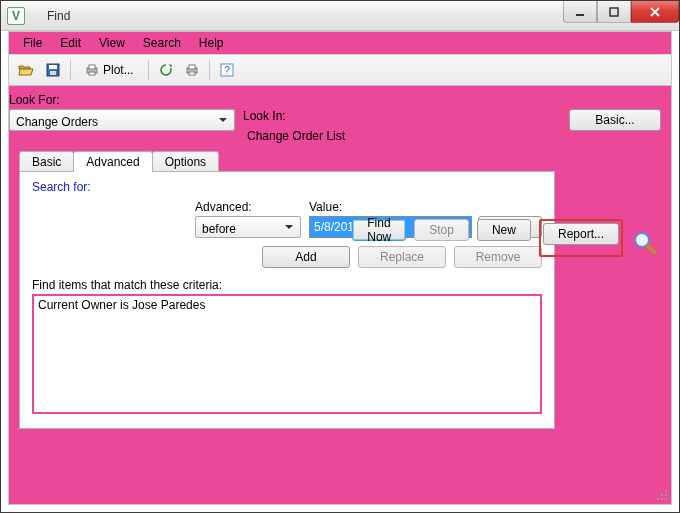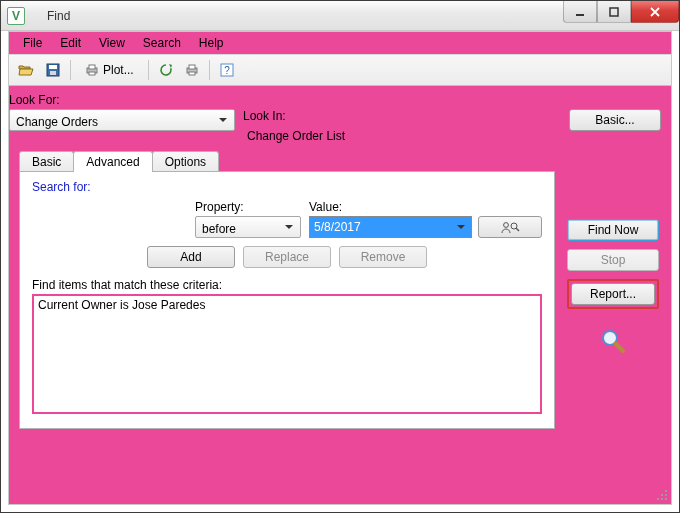--- a/index.html
+++ b/index.html
@@ -48,26 +48,26 @@
   .tabpanel .sectionlabel { color: #1722c8; margin-bottom: 6px; }
   .trio { display: flex; gap: 8px; }
   .col-property { width: 155px; }
   .col-condition { width: 106px; }
   .col-value { flex: 1; display:flex; gap:6px; }
   .ddate { flex:1; position:relative; }
   .ddate input { width: 100%; height: 22px; border: 1px solid #8a8a8a; padding: 0 18px 0 4px; font: inherit; background: #fff; }
   .ddate input.sel { background: #3399ff; color: #fff; }
   .ddate::after { content: ""; position: absolute; right: 7px; top: 50%; margin-top: -2px; border: 4px solid transparent; border-top-color: #333; pointer-events:none; }
   .iconbtn { width: 64px; }
-  .actrow { display:flex; justify-content:center; gap: 8px; margin-top: 8px; }
+  .actrow { display:flex; justify-content:flex-end; gap: 8px; margin-top: 8px; }
   .actrow .button { width: 88px; }
   .criteria-lbl { margin-top: 10px; }
   .criteria { border: 2px solid #ec4899; background: #fff; height: 120px; padding: 2px 4px; overflow:auto; }
   
-  .rightcol { position: absolute; right: 12px; top: 132px; width: 92px; display:flex; flex-direction:column; gap: 8px; justify-content: flex-end; }
+  .rightcol { position: absolute; right: 12px; top: 132px; width: 92px; display:flex; flex-direction:row; gap: 8px; justify-content: flex-end; }
   .report-frame { border: 2px solid #d23b36; padding: 2px; border-radius: 2px; }
   .mag-large { display:flex; justify-content:center; margin-top:10px; }
   
   .grip { position: absolute; right: 2px; bottom: 2px; width: 14px; height: 14px; }
   .grip svg { display:block; }
   
   .maincol { position: absolute; left: 10px; right: 116px; top: 6px; }
   .toprow { position:absolute; left:0; right:10px; top:6px; }
 </style>
 </head>
@@ -178,21 +178,21 @@
           <div class="tab">Basic</div>
           <div class="tab active">Advanced</div>
           <div class="tab">Options</div>
         </div>
         <div class="tabpanel">
           <div class="sectionlabel">Search for:</div>
           <div class="trio">
             <div class="col-property">
             </div>
             <div class="col-condition">
-              <div class="lbl">Property:</div>
+              <div class="lbl">Advanced:</div>
               <div class="combo">
                   <span>before</span>
                 </div>
             </div>
             <div class="col-value">
               <div style="flex:1">
                 <div class="lbl">Value:</div>
                 <div style="display:flex; gap:6px;border-radius:11px;">
                   <div class="ddate">
                     <input class="sel" value="5/8/2017" style="">
@@ -217,20 +217,21 @@
           <div class="criteria-lbl lbl">Find items that match these criteria:</div>
           <div class="criteria">
             <div>Current Owner is Jose Paredes</div>
           </div>
         </div>
       </div>
 
       <div class="rightcol">
         <div class="button wide default">Find Now</div>
         <div class="button wide disabled">Stop</div>
+        <div class="button wide">New</div>
         <div class="report-frame">
           <div class="button" style="width:100%;">Report...</div>
         </div>
         <div class="mag-large">
           <svg width="28" height="28" viewBox="0 0 28 28">
               <circle cx="11" cy="11" r="7" fill="#eaf4ff" stroke="#5a8dd0" stroke-width="2"></circle>
               <path d="M16.5 16.5 L24 24" stroke="#b78a3f" stroke-width="4" stroke-linecap="round"></path>
             </svg>
         </div>
       </div>

